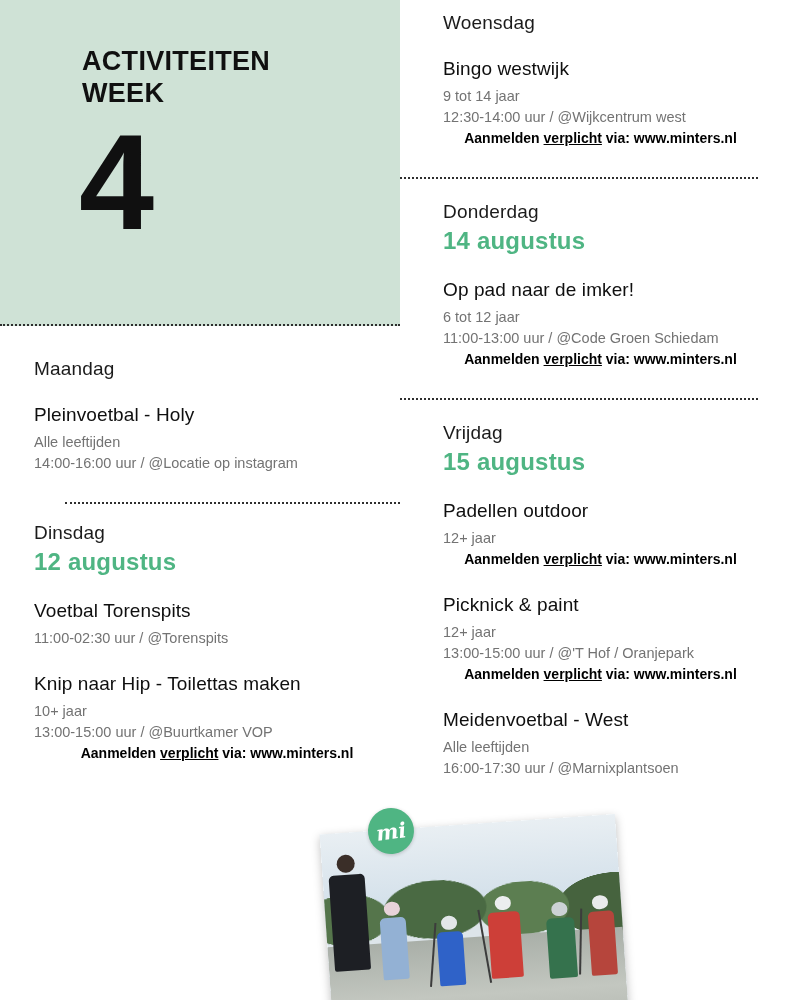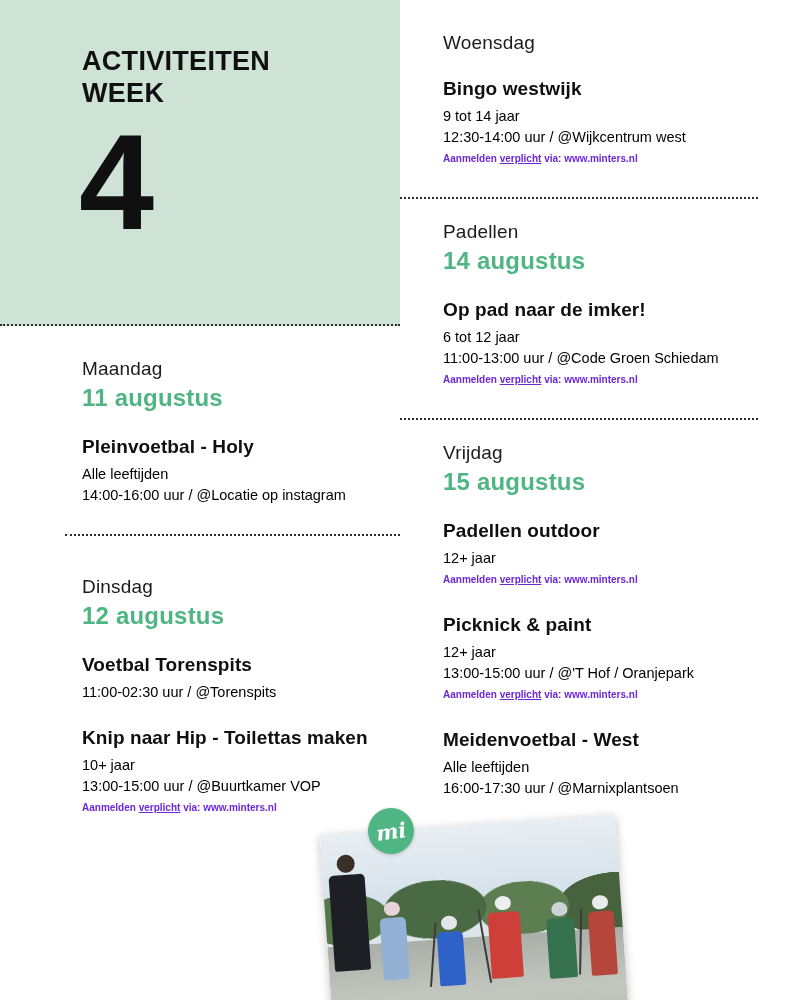--- a/index.html
+++ b/index.html
@@ -11,21 +11,21 @@
   html, body { background: #ffffff; }
   body { font-family: "Liberation Sans", sans-serif; color: var(--ink); }
   .page {
     position: relative;
     width: 800px;
     height: 1000px;
     background: #ffffff;
     overflow: hidden;
   }
   .col-left { position: absolute; left: 0; top: 0; width: 400px; }
-  .col-right { position: absolute; left: 400px; top: 12px; width: 358px; padding-top: 20px; }
+  .col-right { position: absolute; left: 400px; top: 0; width: 358px; padding-top: 12px; }
 
   .green-box {
     height: 326px;
     background: var(--panel);
     padding: 46px 20px 0 82px;
     border-bottom: 2px dotted #2e2e2e;
   }
   .title {
     font-size: 27px;
     font-weight: 700;
@@ -35,40 +35,40 @@
   }
   .week-number {
     font-size: 135px;
     font-weight: 700;
     line-height: 0.85;
     margin-top: 16px;
     margin-left: -3px;
     color: #101010;
   }
 
-  .col-left .day { padding-left: 82px; }
+  .col-left .day { padding-left: 34px; }
   .col-right .day { padding-left: 43px; }
   .day-maandag { margin-top: 32px; }
-  .day-dinsdag { margin-top: 40px; }
+  .day-dinsdag { margin-top: 18px; }
   .day-donderdag, .day-vrijdag { margin-top: 22px; }
 
   .day-name { font-size: 19px; color: #1b1b1b; letter-spacing: 0.2px; }
   .day-date { font-size: 24px; font-weight: 700; color: var(--accent); margin-top: 4px; letter-spacing: 0.2px; }
 
   .activity { margin-top: 24px; }
   .activity-title {
     font-size: 19px;
-    font-weight: 700;
+    font-weight: 400;
     color: #0f0f0f;
     margin-bottom: 6px;
     white-space: nowrap;
     letter-spacing: 0.1px;
   }
-  .line { font-size: 14.5px; line-height: 21px; color: #000000; white-space: nowrap; }
-  .signup { font-size: 10px; line-height: 21px; font-weight: 700; color: #6d28d9; white-space: nowrap; }
+  .line { font-size: 14.5px; line-height: 21px; color: #737373; white-space: nowrap; }
+  .signup { font-size: 14px; line-height: 21px; font-weight: 700; color: #000000; white-space: nowrap; text-align: center; }
   .signup .u { text-decoration: underline; }
 
   .divider { border-top: 2px dotted #2e2e2e; margin-top: 28px; }
   .divider-left { margin-left: 65px; }
 
   
   .photo {
     position: absolute;
     left: 326px;
     top: 824px;
@@ -135,21 +135,20 @@
     <header class="green-box">
       <div class="title">
         <span>ACTIVITEITEN</span><br>
         <span>WEEK</span>
       </div>
       <div class="week-number">4</div>
     </header>
 
     <section class="day day-maandag">
       <div class="day-name">Maandag</div>
-      <div class="day-date">11 augustus</div>
       <div class="activity">
         <div class="activity-title">Pleinvoetbal - Holy</div>
         <div class="line">Alle leeftijden</div>
         <div class="line">14:00-16:00 uur / @Locatie op instagram</div>
       </div>
     </section>
 
     <div class="divider divider-left"></div>
 
     <section class="day day-dinsdag">
@@ -187,21 +186,21 @@
           <span>Aanmelden</span>
           <span class="u">verplicht</span>
           <span>via: www.minters.nl</span>
         </div>
       </div>
     </section>
 
     <div class="divider"></div>
 
     <section class="day day-donderdag">
-      <div class="day-name">Padellen</div>
+      <div class="day-name">Donderdag</div>
       <div class="day-date">14 augustus</div>
       <div class="activity">
         <div class="activity-title">Op pad naar de imker!</div>
         <div class="line">6 tot 12 jaar</div>
         <div class="line">11:00-13:00 uur / @Code Groen Schiedam</div>
         <div class="signup">
           <span>Aanmelden</span>
           <span class="u">verplicht</span>
           <span>via: www.minters.nl</span>
         </div>

